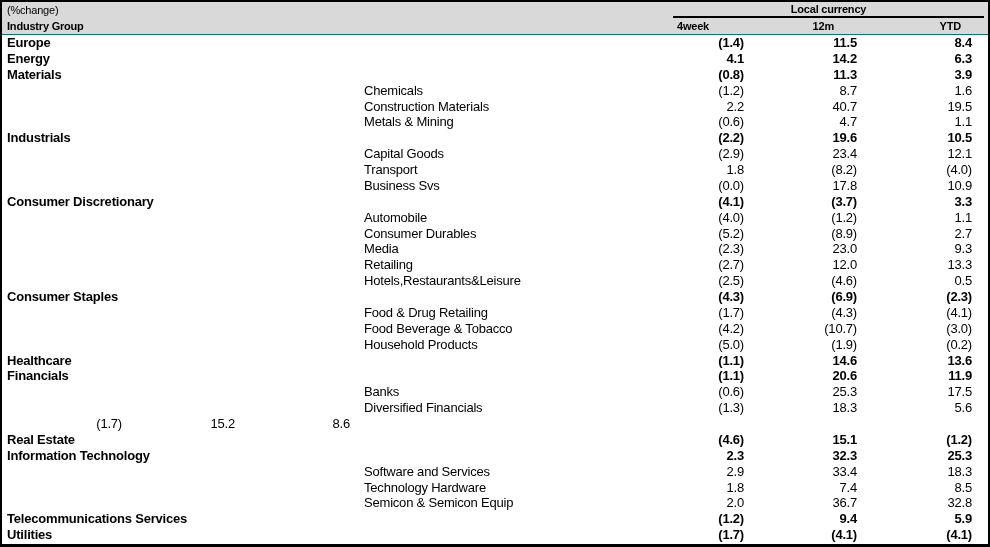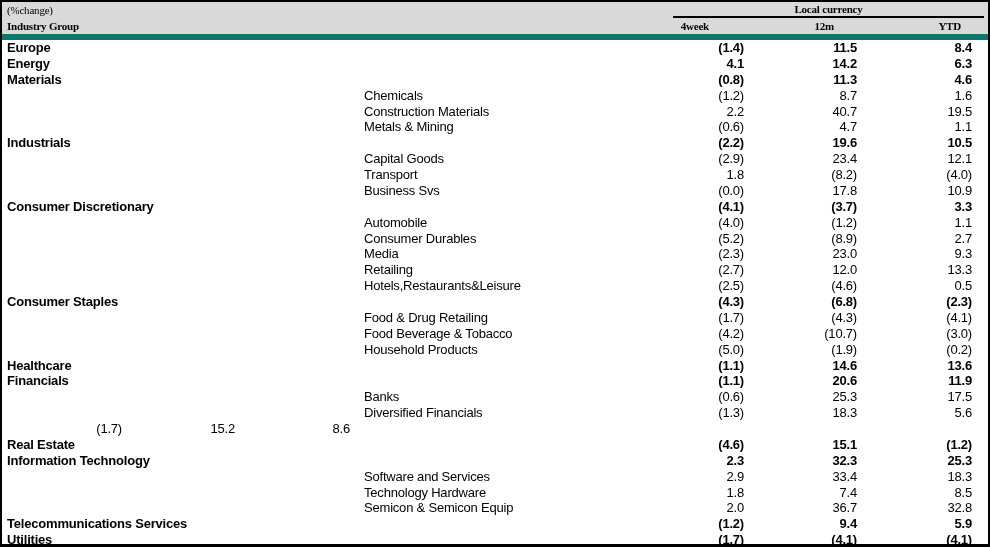--- a/index.html
+++ b/index.html
@@ -21,28 +21,27 @@
     inset: 0;
     box-sizing: border-box;
     border: 2px solid #000000;
     border-bottom-width: 3px;
     display: flex;
     flex-direction: column;
   }
   
   .hdr {
     background: #d9d9d9;
-    border-bottom: 6px solid #0f766e;
+    border-bottom: 1px solid #0f766e;
     height: 32px;
     box-sizing: content-box;
     font-size: 11px;
     letter-spacing: -0.2px;
     flex: 0 0 auto;
     position: relative;
-    font-family: Liberation Serif, serif;
   }
   .hdr-row1 { position: relative; height: 16px; }
   .change-label {
     position: absolute;
     left: 5px; top: 0;
     line-height: 16px;
     font-weight: normal;
   }
   .currency-span {
     position: absolute;
@@ -112,21 +111,21 @@
         <div class="row group">
           <div class="lbl">Energy</div>
           <div class="val v1">4.1</div>
           <div class="val v2">14.2</div>
           <div class="val v3">6.3</div>
         </div>
         <div class="row group">
           <div class="lbl">Materials</div>
           <div class="val v1">(0.8)</div>
           <div class="val v2">11.3</div>
-          <div class="val v3">4.6</div>
+          <div class="val v3">3.9</div>
         </div>
         <div class="row sub">
           <div class="lbl">Chemicals</div>
           <div class="val v1">(1.2)</div>
           <div class="val v2">8.7</div>
           <div class="val v3">1.6</div>
         </div>
         <div class="row sub">
           <div class="lbl">Construction Materials</div>
           <div class="val v1">2.2</div>
@@ -195,21 +194,21 @@
         </div>
         <div class="row sub">
           <div class="lbl">Hotels,Restaurants&amp;Leisure</div>
           <div class="val v1">(2.5)</div>
           <div class="val v2">(4.6)</div>
           <div class="val v3">0.5</div>
         </div>
         <div class="row group">
           <div class="lbl">Consumer Staples</div>
           <div class="val v1">(4.3)</div>
-          <div class="val v2">(6.8)</div>
+          <div class="val v2">(6.9)</div>
           <div class="val v3">(2.3)</div>
         </div>
         <div class="row sub">
           <div class="lbl">Food &amp; Drug Retailing</div>
           <div class="val v1">(1.7)</div>
           <div class="val v2">(4.3)</div>
           <div class="val v3">(4.1)</div>
         </div>
         <div class="row sub">
           <div class="lbl">Food Beverage &amp; Tobacco</div>

